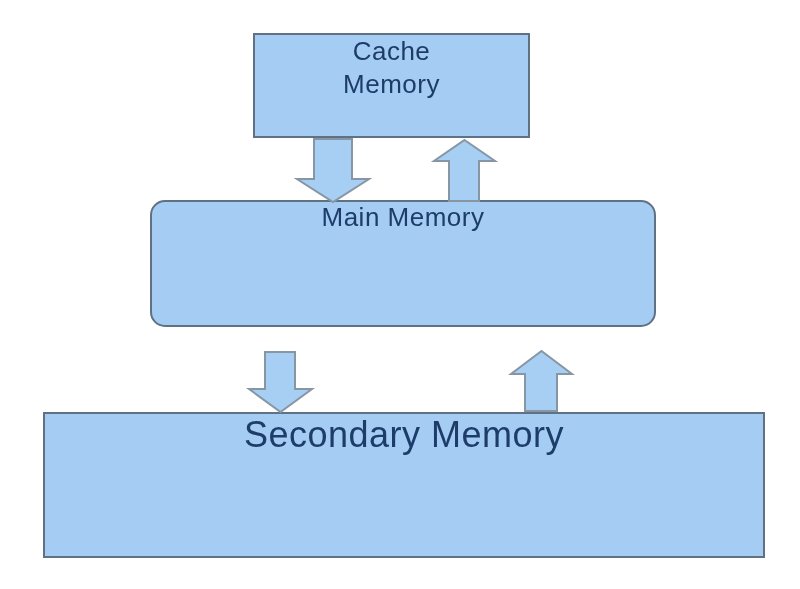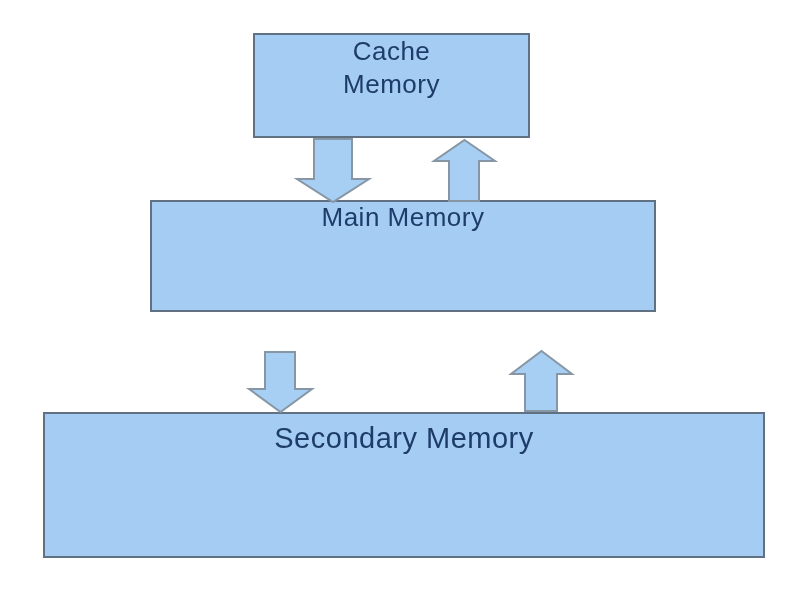--- a/index.html
+++ b/index.html
@@ -30,25 +30,25 @@
     align-items: flex-start;
     justify-content: center;
     text-align: center;
   }
   .box .label {
     color: var(--text-color);
     white-space: pre-line;
     letter-spacing: 0.5px;
   }
   .box-cache     { left: 253px; top: 33px;  width: 277px; height: 105px; }
-  .box-main      { left: 150px; top: 200px; width: 506px; height: 112px; }
+  .box-main      { left: 150px; top: 200px; width: 506px; height: 127px; border-radius: 15px; }
   .box-secondary { left: 43px;  top: 412px; width: 722px; height: 146px; }
   .box-cache .label     { font-size: 26px; line-height: 1.25; }
   .box-main .label      { font-size: 26px; }
-  .box-secondary .label { font-size: 29px; margin-top: 8px; }
+  .box-secondary .label { font-size: 36px; }
   svg.arrow { position: absolute; overflow: visible; }
   svg.arrow polygon {
     fill: var(--arrow-fill);
     stroke: var(--arrow-stroke);
     stroke-width: 2;
     stroke-linejoin: miter;
   }
   .arrow-cache-down     { left: 296px; top: 138px; }
   .arrow-cache-up       { left: 433px; top: 139px; }
   .arrow-secondary-down { left: 248px; top: 351px; }

